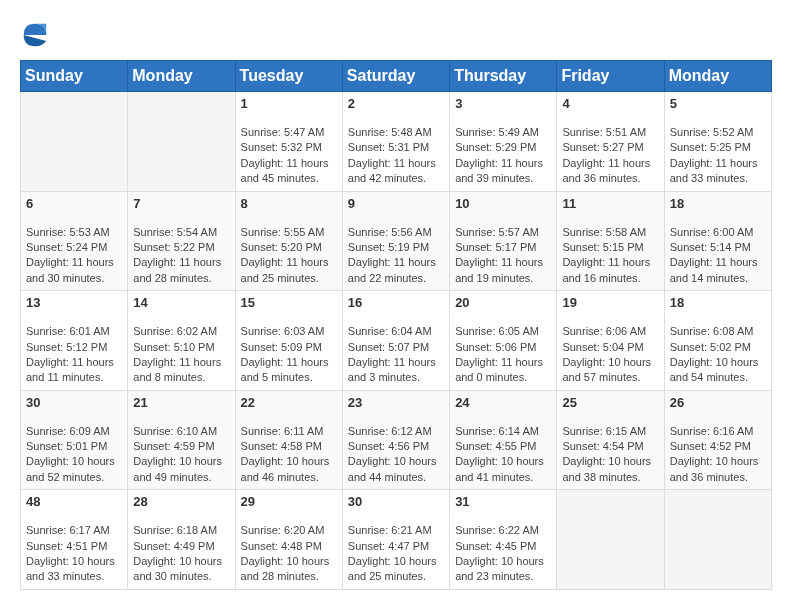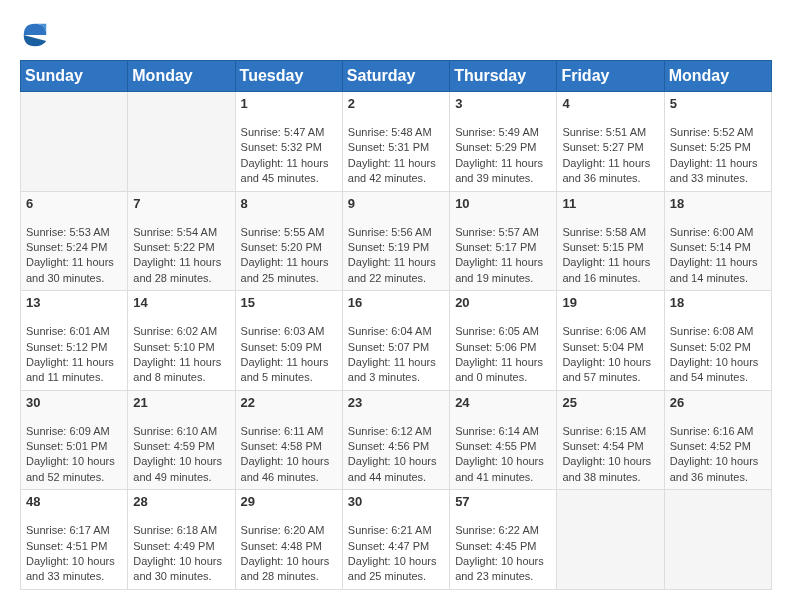--- a/index.html
+++ b/index.html
@@ -248,20 +248,20 @@
         </td>
         <td>
           <span class="day-number">29</span>
           <div class="day-info">Sunrise: 6:20 AM<br>Sunset: 4:48 PM<br>Daylight: 10 hours and 28 minutes.</div>
         </td>
         <td>
           <span class="day-number">30</span>
           <div class="day-info">Sunrise: 6:21 AM<br>Sunset: 4:47 PM<br>Daylight: 10 hours and 25 minutes.</div>
         </td>
         <td>
-          <span class="day-number">57</span>
+          <span class="day-number">31</span>
           <div class="day-info">Sunrise: 6:22 AM<br>Sunset: 4:45 PM<br>Daylight: 10 hours and 23 minutes.</div>
         </td>
         <td class="empty-cell"></td>
         <td class="empty-cell"></td>
       </tr>
     </tbody>
 </table>
 
 </body></html>

